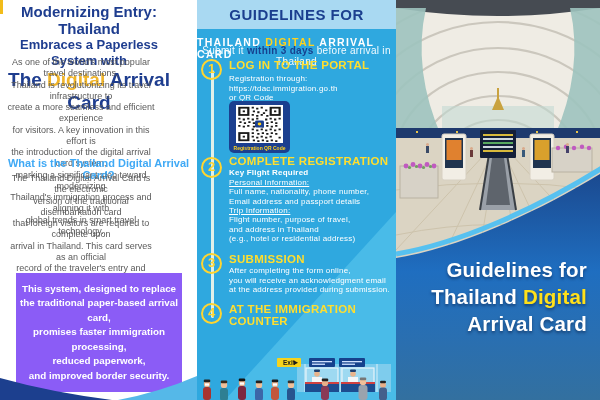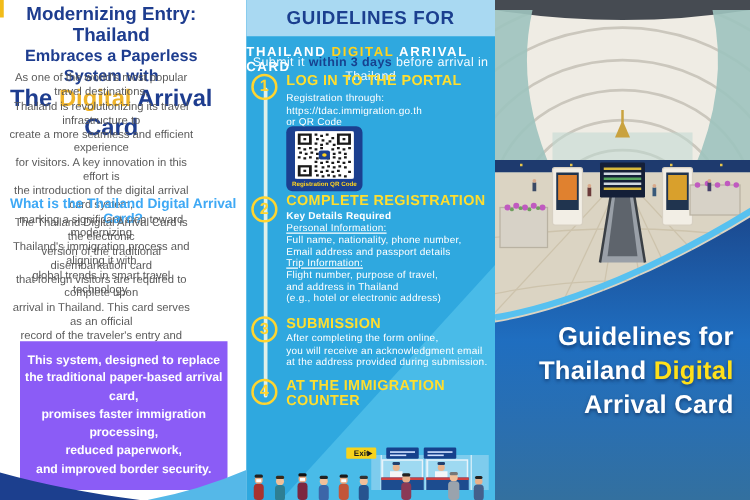--- a/index.html
+++ b/index.html
@@ -136,28 +136,28 @@
           </g>
           <rect x="17" y="17" width="8" height="8" rx="1.5" fill="#1B3F8F"></rect>
           <circle cx="21" cy="21" r="1.6" fill="#FFD21E"></circle>
         </svg>
       </div>
       <div class="qr-cap">Registration QR Code</div>
     </div>
 
     <div class="step-num n2">2</div>
     <div class="step-h h2">COMPLETE REGISTRATION</div>
-    <div class="step-b s2-key">Key Details Required</div>
+    <div class="step-b s2-key">Key Flight Required</div>
     <div class="step-b s2-pl">Personal Information:</div>
     <div class="step-b s2-pb pre">Full name, nationality, phone number,
 Email address and passport details</div>
     <div class="step-b s2-tl">Trip Information:</div>
     <div class="step-b s2-tb pre">Flight number, purpose of travel,
 and address in Thailand
-(e.g., hotel or electronic address)</div>
+(e.g., hotel or residential address)</div>
 
     <div class="step-num n3">3</div>
     <div class="step-h h3">SUBMISSION</div>
     <div class="step-b b3 pre">After completing the form online,
 you will receive an acknowledgment email
 at the address provided  during submission.</div>
 
     <div class="step-num n4">4</div>
     <div class="step-h h4">AT THE IMMIGRATION COUNTER</div>
 

